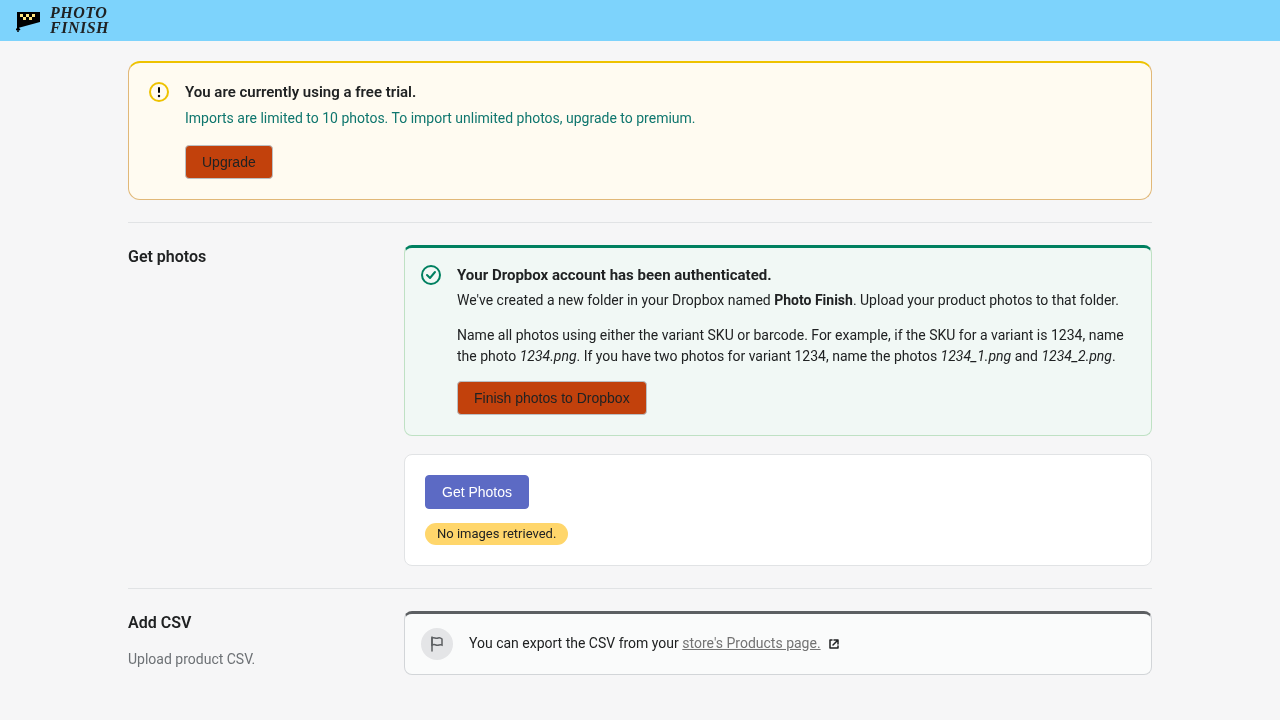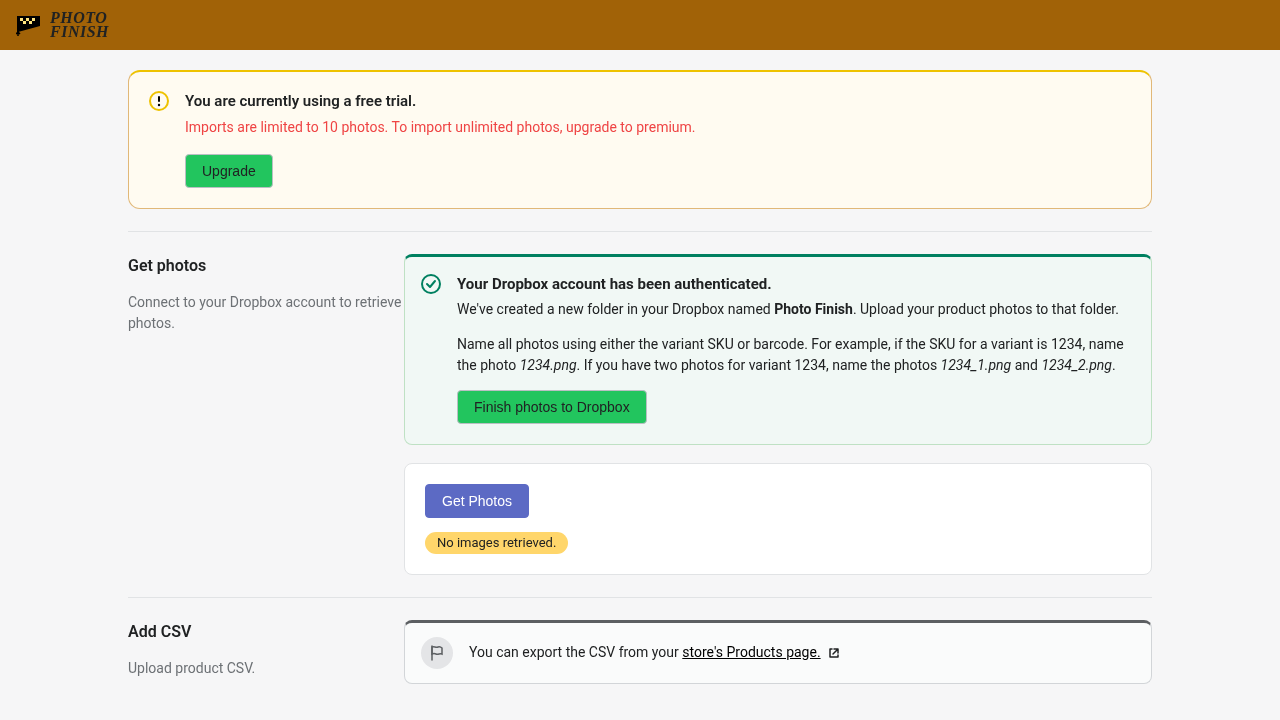--- a/index.html
+++ b/index.html
@@ -1,44 +1,44 @@
 <!DOCTYPE html>
 <html><head>
 <meta charset="utf-8">
 <style>
 *{margin:0;padding:0;box-sizing:border-box}
 body{font-family:-apple-system,BlinkMacSystemFont,"Segoe UI",Roboto,sans-serif;background:#f6f6f7;color:#202223;font-size:14px;line-height:1.5}
-.header{background:#a16207;padding:8px 16px;height:50px;display:flex;align-items:center}
+.header{background:#7dd3fc;padding:8px 16px;height:41px;display:flex;align-items:center}
 .logo{display:flex;align-items:center;gap:6px}
 .logo-flag{width:28px;height:22px;position:relative}
 .logo-text{font-family:Georgia,serif;font-weight:900;font-style:italic;font-size:16px;line-height:0.9;letter-spacing:0.5px}
 .container{max-width:1056px;margin:0 auto;padding:0 16px}
 .banner{margin-top:20px;border:1px solid #e1b878;border-top:2px solid #eec200;border-radius:12px;background:#fffbf1;padding:18px 20px 20px;display:flex;gap:16px}
 .banner-icon{flex-shrink:0;margin-top:1px}
 .banner-content{flex:1}
 .banner-title{font-weight:600;font-size:15px;margin-bottom:4px}
-.banner-desc{color:#ef4444;margin-bottom:16px}
-.btn{display:inline-block;padding:8px 16px;border:1px solid #babfc3;border-radius:4px;background:#22c55e;font-size:14px;color:#202223;cursor:pointer;text-decoration:none}
+.banner-desc{color:#0f766e;margin-bottom:16px}
+.btn{display:inline-block;padding:8px 16px;border:1px solid #babfc3;border-radius:4px;background:#c2410c;font-size:14px;color:#202223;cursor:pointer;text-decoration:none}
 .btn-primary{background:#5c6ac4;border-color:#5c6ac4;color:#fff}
 .divider{height:1px;background:#e1e3e5;margin:22px 0}
 .section{display:flex;align-items:flex-start}
 .section-side{width:276px;flex-shrink:0;padding-top:0}
 .section-title{font-size:16px;font-weight:600;margin-bottom:14px}
 .section-desc{color:#6d7175}
 .section-main{flex:1;display:flex;flex-direction:column;gap:18px}
 .success-box{border:1px solid #bfe1c4;border-top:3px solid #008060;border-radius:8px;background:#f1f8f5;padding:16px 16px 20px;display:flex;gap:16px}
 .success-icon{flex-shrink:0;margin-top:1px}
 .success-content{flex:1}
 .success-title{font-weight:700;font-size:15px;margin-bottom:4px}
 .success-text{margin-bottom:14px}
 .card{border:1px solid #e1e3e5;border-radius:8px;background:#fff;padding:20px}
 .badge{display:inline-block;background:#ffd66b;border-radius:12px;padding:1px 12px;font-size:13px;margin-top:14px}
 .info-box{border:1px solid #d2d5d8;border-top:3px solid #5c5f62;border-radius:8px;background:#fafbfb;padding:14px 16px;display:flex;gap:16px;align-items:center}
 .info-icon{flex-shrink:0;width:32px;height:32px;border-radius:50%;background:#e4e5e7;display:flex;align-items:center;justify-content:center}
-.link{color:#000000;text-decoration:underline}
+.link{color:#737373;text-decoration:underline}
 em{}
 .ext-icon{margin-left:4px;display:inline-flex;vertical-align:middle}
 </style>
 </head>
 <body>
 
 <div class="header">
   <div class="logo">
     <div class="logo-flag">
       <svg width="28" height="22" viewBox="0 0 28 22">
@@ -74,21 +74,20 @@
       <div class="banner-desc">Imports are limited to 10 photos. To import unlimited photos, upgrade to premium.</div>
       <button class="btn">Upgrade</button>
     </div>
   </div>
 
   <div class="divider"></div>
 
   <div class="section">
     <div class="section-side">
       <div class="section-title">Get photos</div>
-      <div class="section-desc">Connect to your Dropbox account to retrieve photos.</div>
     </div>
     <div class="section-main">
       <div class="success-box">
         <div class="success-icon">
           <svg width="20" height="20" viewBox="0 0 20 20">
               <circle cx="10" cy="10" r="9" fill="none" stroke="#008060" stroke-width="2"></circle>
               <path d="M6 10 L9 13 L14 7" fill="none" stroke="#008060" stroke-width="2" stroke-linecap="round" stroke-linejoin="round"></path>
             </svg>
         </div>
         <div class="success-content">

